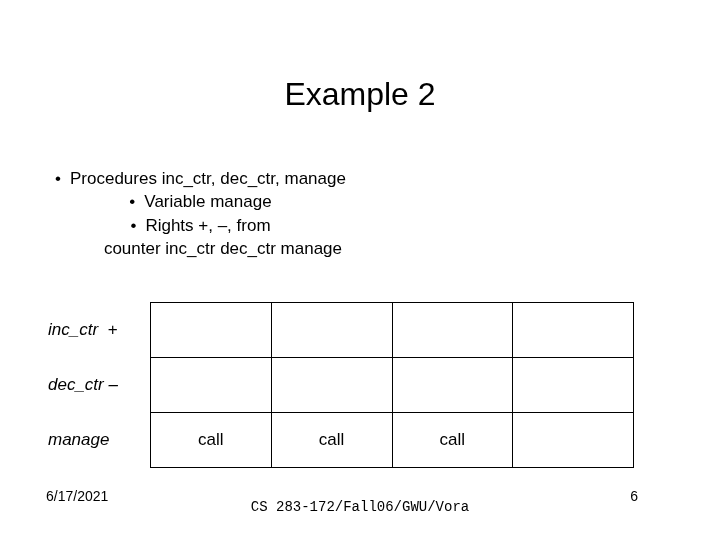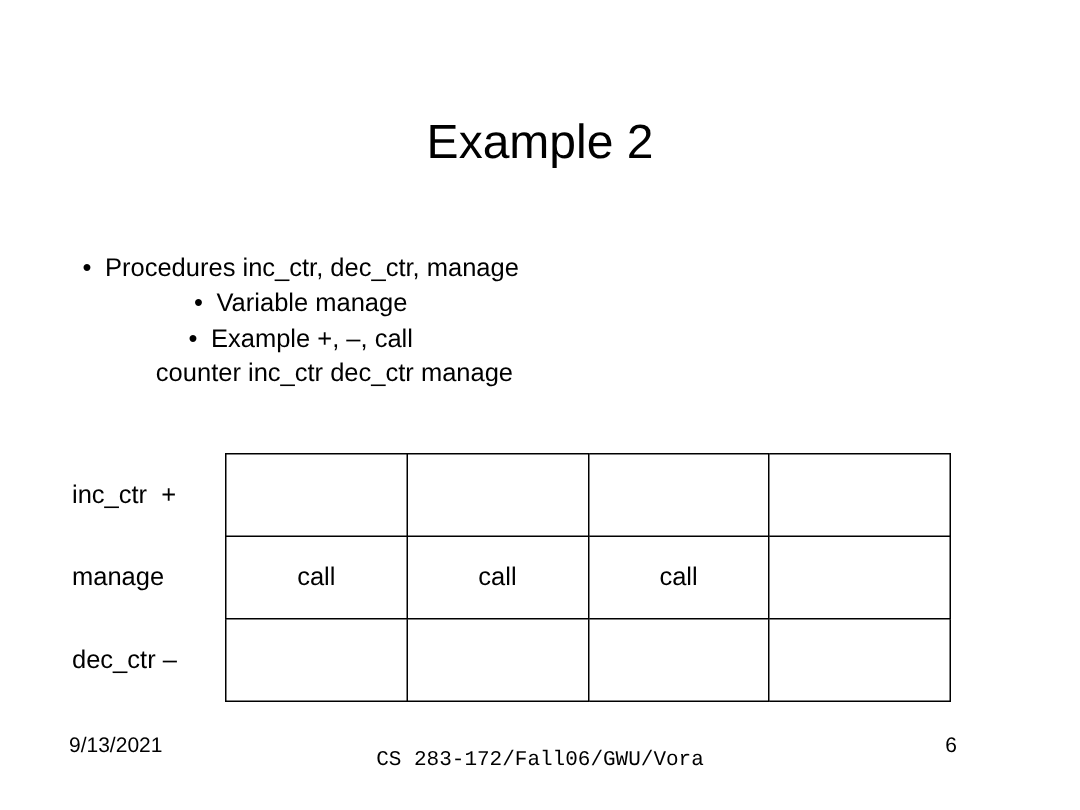--- a/index.html
+++ b/index.html
@@ -62,20 +62,21 @@
     padding: 0;
     vertical-align: middle;
   }
   
   table.acm td.rowlabel {
     width: 102px;
     border: none;
     text-align: left;
     padding-left: 2px;
     white-space: nowrap;
+    font-style: italic;
   }
   
   table.acm td.cell {
     border: 1px solid #000;
     text-align: center;
   }
   .footer-left {
     position: absolute;
     left: 46px;
     bottom: 36px;
@@ -106,60 +107,60 @@
   <div class="title">Example 2</div>
 
   <div class="bullets">
     <div class="row">
       <span class="dot">•</span><span>Procedures inc_ctr, dec_ctr, manage</span>
     </div>
     <div class="row">
       <span class="dot">•</span><span>Variable manage</span>
     </div>
     <div class="row">
-      <span class="dot">•</span><span>Example +, –, call</span>
+      <span class="dot">•</span><span>Rights +, –, from</span>
     </div>
     <div class="row indent">counter inc_ctr  dec_ctr manage</div>
   </div>
 
   <div class="table-wrap">
     <table class="acm">
       <tbody>
           <tr>
         <td class="rowlabel">
           <span>inc_ctr</span>&nbsp;
           <span>+</span>
         </td>
         <td class="cell"></td>
         <td class="cell"></td>
         <td class="cell"></td>
         <td class="cell"></td>
       </tr>
       <tr>
         <td class="rowlabel">
+          <span>dec_ctr</span>&nbsp;<span>–</span>
+        </td>
+        <td class="cell"></td>
+        <td class="cell"></td>
+        <td class="cell"></td>
+        <td class="cell"></td>
+      </tr>
+      <tr>
+        <td class="rowlabel">
           <span>manage</span>
           <span></span>
         </td>
         <td class="cell">call</td>
         <td class="cell">call</td>
         <td class="cell">call</td>
         <td class="cell"></td>
       </tr>
-      <tr>
-        <td class="rowlabel">
-          <span>dec_ctr</span>&nbsp;<span>–</span>
-        </td>
-        <td class="cell"></td>
-        <td class="cell"></td>
-        <td class="cell"></td>
-        <td class="cell"></td>
-      </tr>
     </tbody>
       </table>
   </div>
 
-  <div class="footer-left">9/13/2021</div>
+  <div class="footer-left">6/17/2021</div>
   <div class="footer-center">
     <span>CS 283-172/Fall06/GWU/Vora</span><br>
   </div>
   <div class="footer-right">6</div>
 
 </div>
 
 </body></html>

